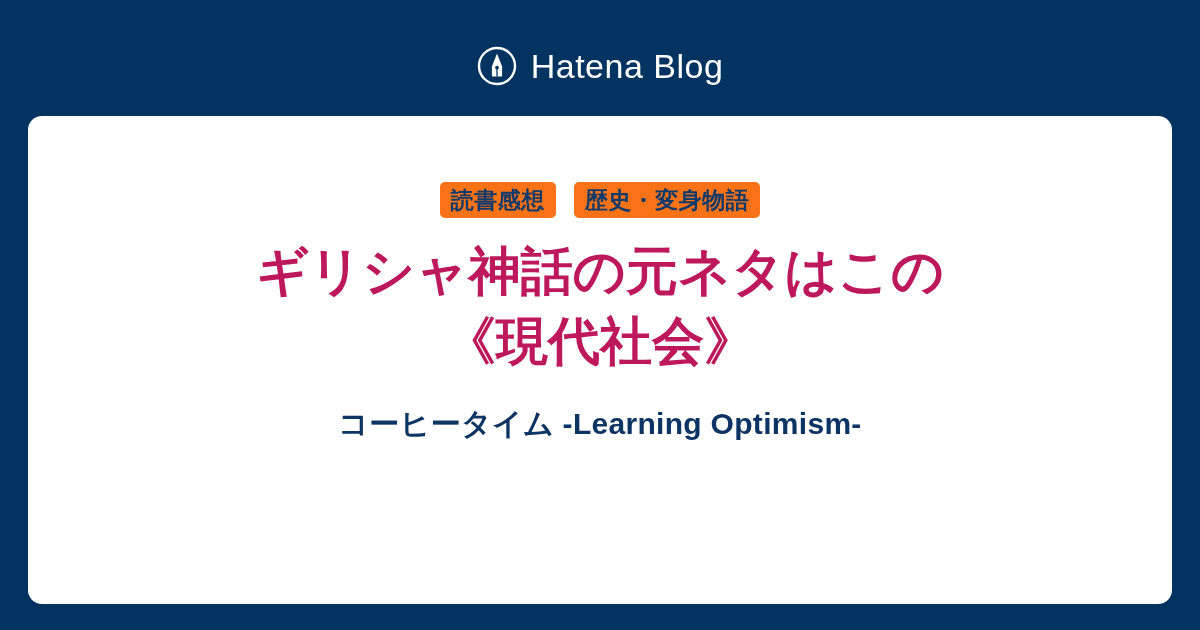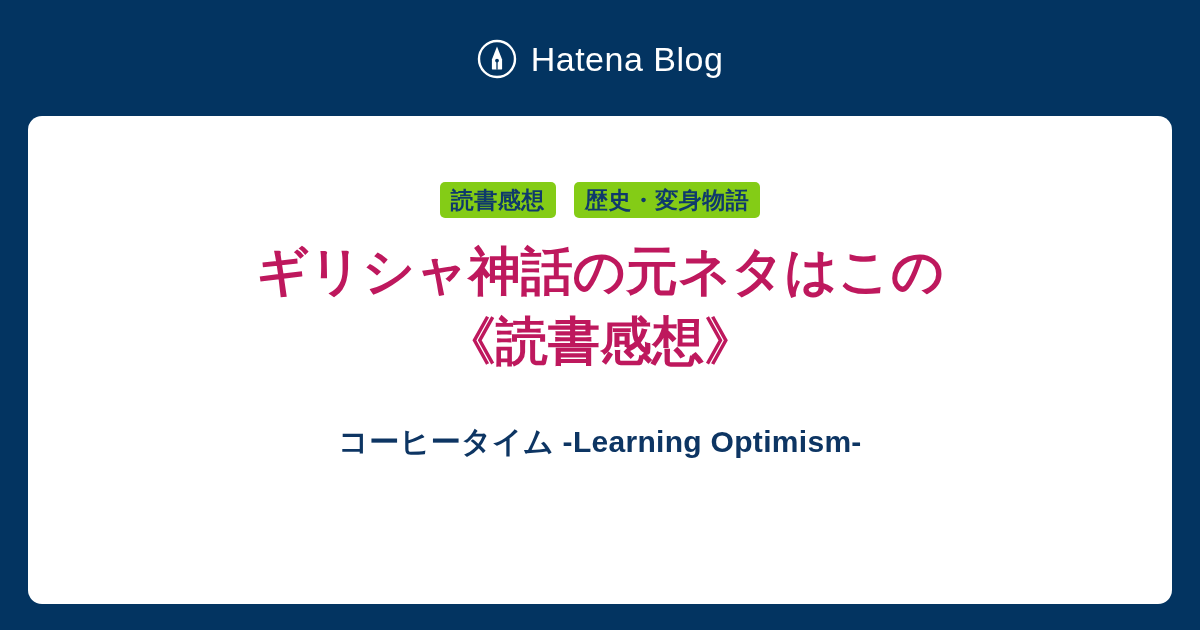--- a/index.html
+++ b/index.html
@@ -12,21 +12,21 @@
 
   body {
     background: #033461;
     font-family: "Liberation Sans", "DejaVu Sans", sans-serif;
     position: relative;
   }
 
   
   .brand-bar {
     position: absolute;
-    top: 1px;
+    top: 8px;
     left: 0;
     width: 1200px;
     height: 116px;
     display: flex;
     align-items: center;
     justify-content: center;
     gap: 14px;
   }
 
   .brand-logo {
@@ -66,21 +66,21 @@
     display: flex;
     flex-direction: row;
     align-items: center;
     justify-content: center;
     gap: 18px;
     margin-top: 66px;
     height: 36px;
   }
 
   .tag {
-    background: #84cc16;
+    background: #f97316;
     color: #0f3a6b;
     font-size: 23px;
     font-weight: 700;
     line-height: 36px;
     height: 36px;
     padding: 0 11px;
     border-radius: 5px;
     white-space: nowrap;
     letter-spacing: 0.5px;
   }
@@ -97,21 +97,21 @@
     max-width: 780px;
   }
 
   .entry-title .title-line {
     display: block;
     white-space: nowrap;
   }
 
   
   .blog-name {
-    margin-top: 48px;
+    margin-top: 30px;
     color: #0d3563;
     font-size: 30px;
     font-weight: 700;
     line-height: 1.2;
     text-align: center;
     letter-spacing: 0.3px;
     white-space: nowrap;
   }
 </style>
 </head>
@@ -131,18 +131,18 @@
 
 <div class="card">
 
   <div class="tag-row">
     <span class="tag">読書感想</span>
     <span class="tag">歴史・変身物語</span>
   </div>
 
   <h1 class="entry-title">
     <span class="title-line">ギリシャ神話の元ネタはこの</span>
-    <span class="title-line">《読書感想》</span>
+    <span class="title-line">《現代社会》</span>
   </h1>
 
   <div class="blog-name">コーヒータイム -Learning Optimism-</div>
 
 </div>
 
 </body></html>

